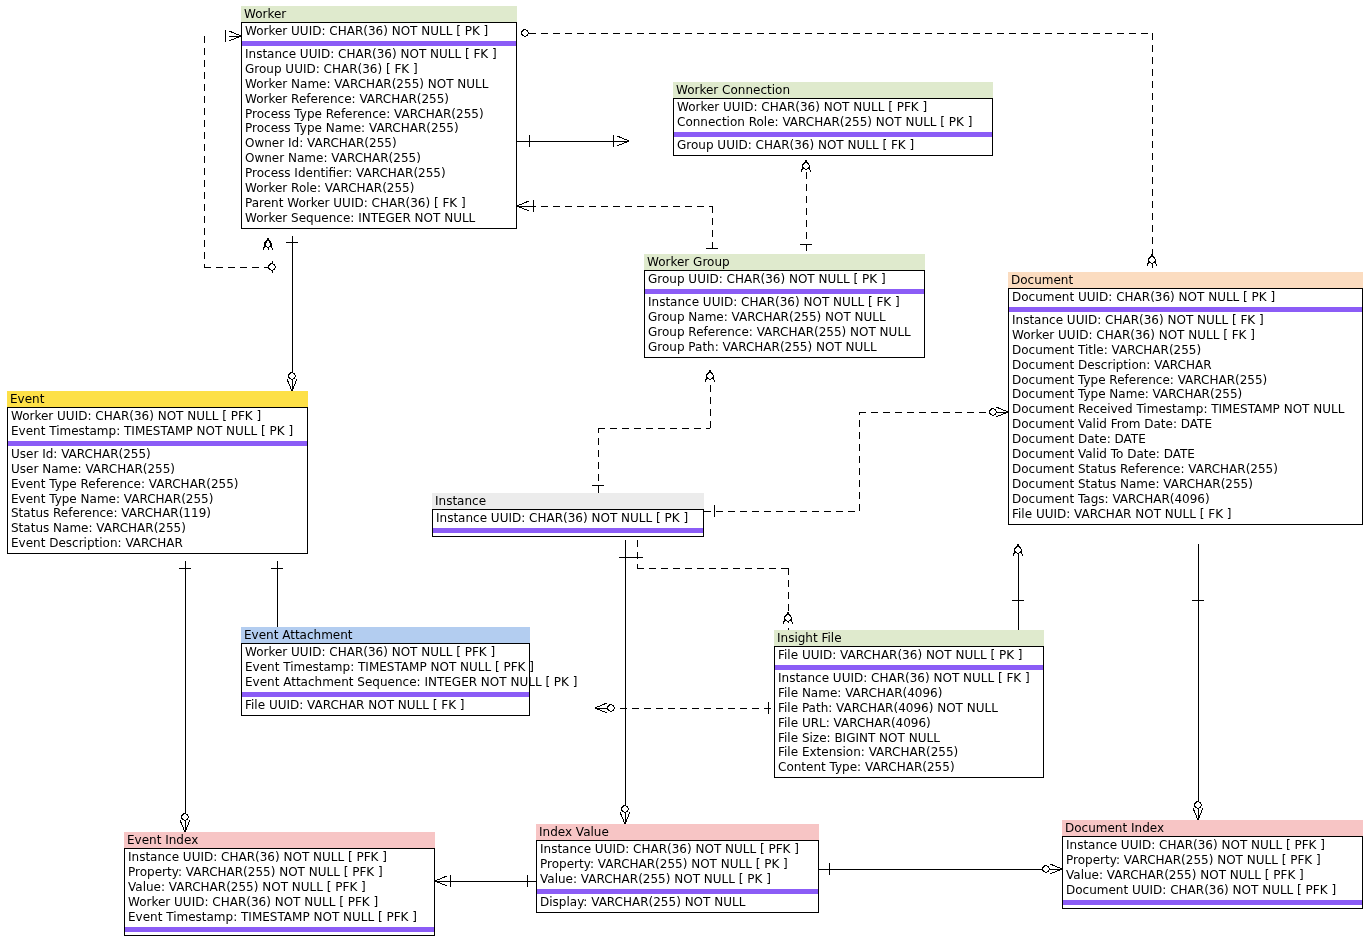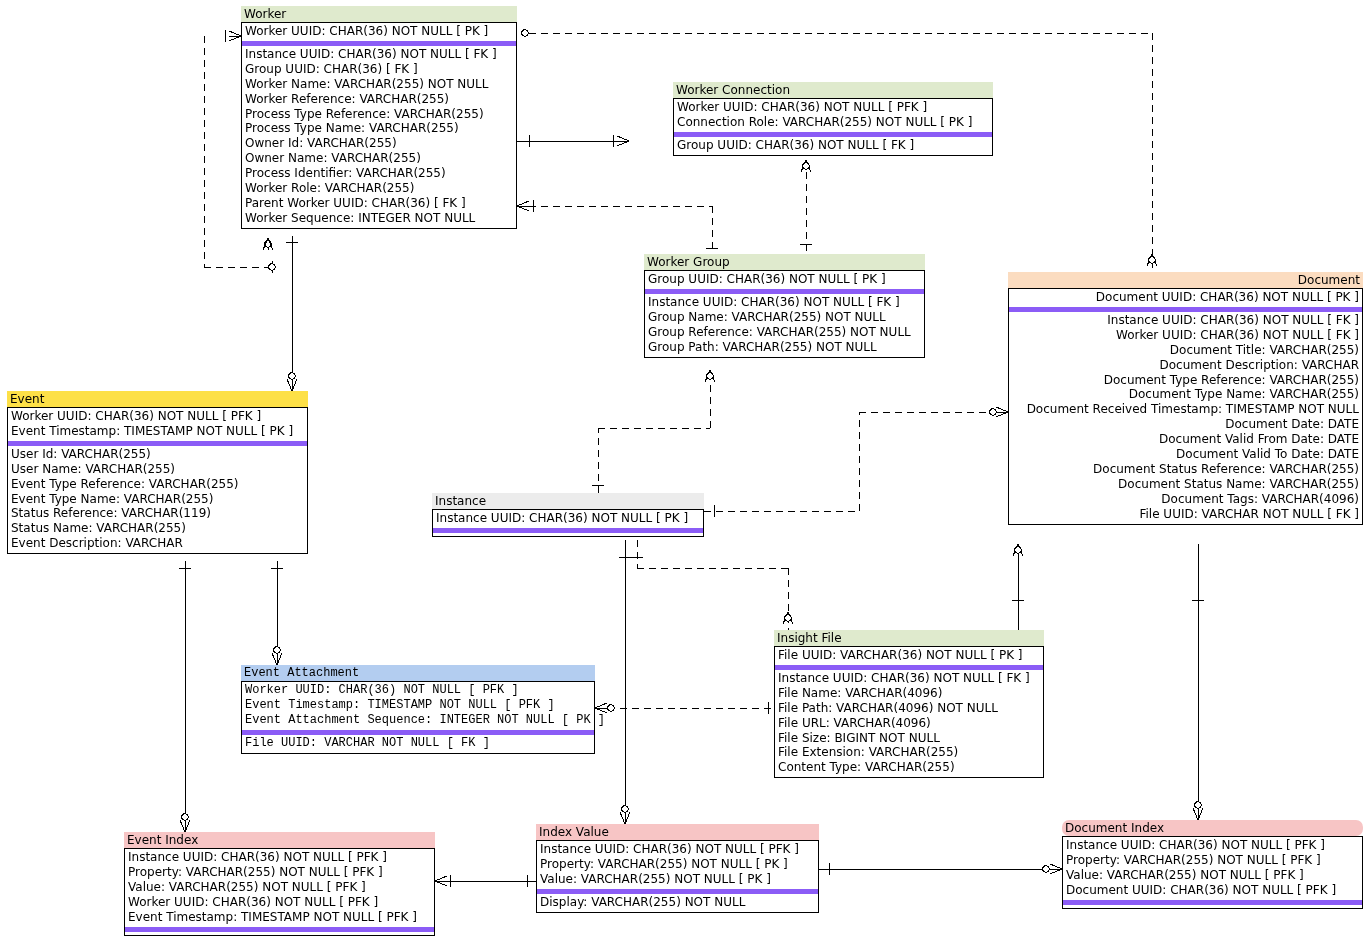--- a/index.html
+++ b/index.html
@@ -258,36 +258,36 @@
       </div>
       <div class="sect">
         <div class="attr">Instance UUID: CHAR(36)   NOT NULL  [ FK ]</div>
         <div class="attr">Group Name: VARCHAR(255)   NOT NULL</div>
         <div class="attr">Group Reference: VARCHAR(255)   NOT NULL</div>
         <div class="attr">Group Path: VARCHAR(255)   NOT NULL</div>
       </div>
     </div>
   </div>
 
-  <div class="entity" style="left:1008px;top:272px;width:355px;text-align:right;">
+  <div class="entity" style="left:1008px;top:272px;width:355px;">
     <div class="ent-title" style="background:#fbdcc0;">Document</div>
     <div class="ent-body">
       <div class="sect">
         <div class="attr">Document UUID: CHAR(36)   NOT NULL  [ PK ]</div>
       </div>
       <div class="sect">
         <div class="attr">Instance UUID: CHAR(36)   NOT NULL  [ FK ]</div>
         <div class="attr">Worker UUID: CHAR(36)   NOT NULL  [ FK ]</div>
         <div class="attr">Document Title: VARCHAR(255)</div>
         <div class="attr">Document Description: VARCHAR</div>
         <div class="attr">Document Type Reference: VARCHAR(255)</div>
         <div class="attr">Document Type Name: VARCHAR(255)</div>
         <div class="attr">Document Received Timestamp: TIMESTAMP   NOT NULL</div>
+        <div class="attr">Document Valid From Date: DATE</div>
         <div class="attr">Document Date: DATE</div>
-        <div class="attr">Document Valid From Date: DATE</div>
         <div class="attr">Document Valid To Date: DATE</div>
         <div class="attr">Document Status Reference: VARCHAR(255)</div>
         <div class="attr">Document Status Name: VARCHAR(255)</div>
         <div class="attr">Document Tags: VARCHAR(4096)</div>
         <div class="attr">File UUID: VARCHAR   NOT NULL  [ FK ]</div>
       </div>
     </div>
   </div>
 
   <div class="entity" style="left:7px;top:391px;width:301px;">
@@ -312,21 +312,21 @@
   <div class="entity" style="left:432px;top:493px;width:272px;">
     <div class="ent-title" style="background:#ececec;">Instance</div>
     <div class="ent-body">
       <div class="sect">
         <div class="attr">Instance UUID: CHAR(36)   NOT NULL  [ PK ]</div>
       </div>
       <div class="sect empty"></div>
     </div>
   </div>
 
-  <div class="entity" style="left:241px;top:665px;width:354px;font-family:Liberation Mono, monospace;">
+  <div class="entity" style="left:241px;top:627px;width:289px;">
     <div class="ent-title" style="background:#b3cdf0;">Event Attachment</div>
     <div class="ent-body">
       <div class="sect">
         <div class="attr">Worker UUID: CHAR(36)   NOT NULL  [ PFK ]</div>
         <div class="attr">Event Timestamp: TIMESTAMP   NOT NULL  [ PFK ]</div>
         <div class="attr">Event Attachment Sequence: INTEGER   NOT NULL  [ PK ]</div>
       </div>
       <div class="sect">
         <div class="attr">File UUID: VARCHAR   NOT NULL  [ FK ]</div>
       </div>
@@ -373,21 +373,21 @@
         <div class="attr">Property: VARCHAR(255)   NOT NULL  [ PK ]</div>
         <div class="attr">Value: VARCHAR(255)   NOT NULL  [ PK ]</div>
       </div>
       <div class="sect">
         <div class="attr">Display: VARCHAR(255)   NOT NULL</div>
       </div>
     </div>
   </div>
 
   <div class="entity" style="left:1062px;top:820px;width:301px;">
-    <div class="ent-title" style="background:#f7c5c5;border-radius:7px;">Document Index</div>
+    <div class="ent-title" style="background:#f7c5c5;">Document Index</div>
     <div class="ent-body">
       <div class="sect">
         <div class="attr">Instance UUID: CHAR(36)   NOT NULL  [ PFK ]</div>
         <div class="attr">Property: VARCHAR(255)   NOT NULL  [ PFK ]</div>
         <div class="attr">Value: VARCHAR(255)   NOT NULL  [ PFK ]</div>
         <div class="attr">Document UUID: CHAR(36)   NOT NULL  [ PFK ]</div>
       </div>
       <div class="sect empty"></div>
     </div>
   </div>

